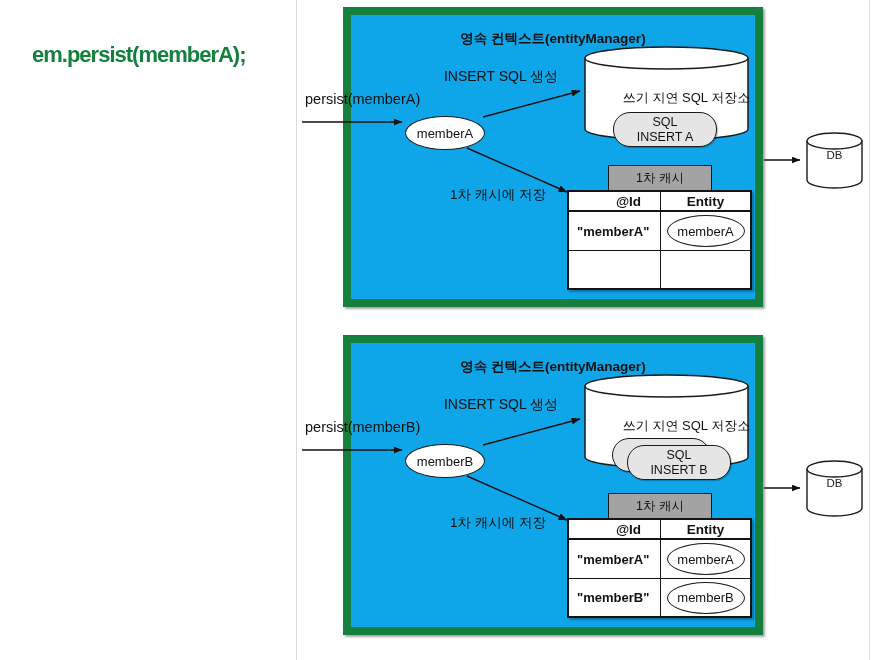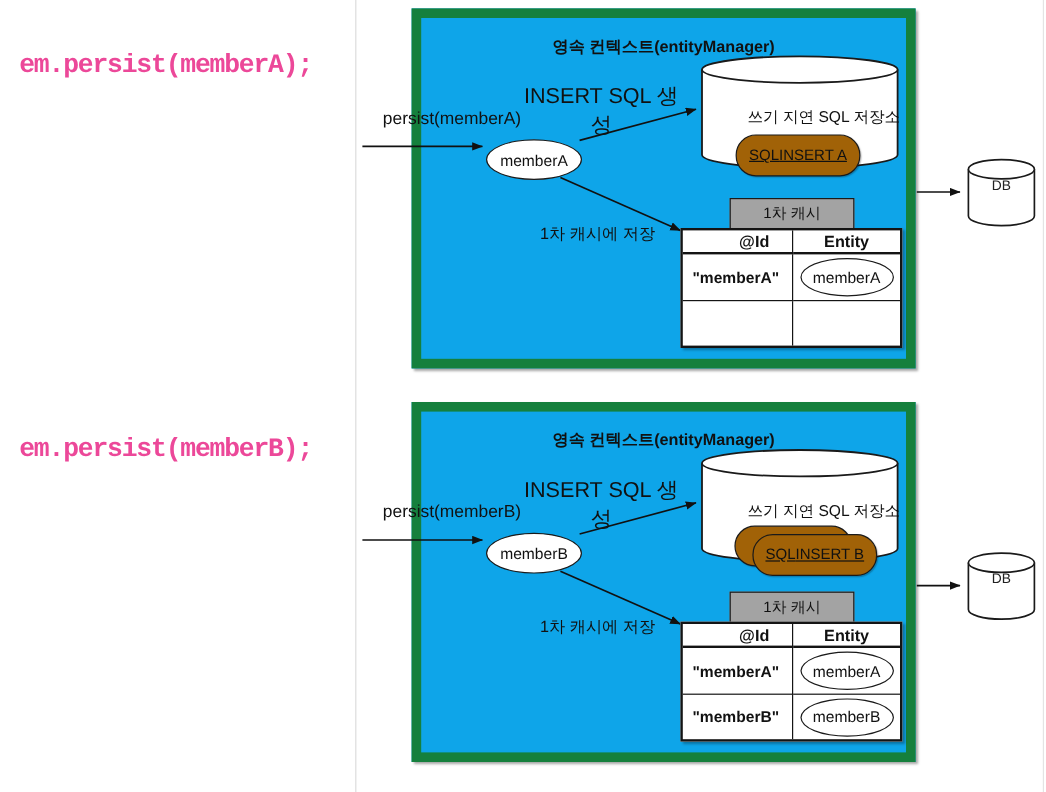--- a/index.html
+++ b/index.html
@@ -4,41 +4,41 @@
 <style>
   html,body{margin:0;padding:0;background:#fff;}
   .canvas{position:relative;width:872px;height:660px;background:#ffffff;overflow:hidden;
           font-family:"Liberation Sans",sans-serif;color:#111;}
   .slide-edge{position:absolute;top:0;width:1px;height:660px;background:#dcdcdc;}
   .edge-l{left:296px}.edge-r{left:869px;background:#e4e4e4}
 
   .diagram{position:absolute;left:0;width:872px;}
   .d0{top:0;height:328px}.d1{top:328px;height:332px}
 
-  .code{position:absolute;left:16px;font-family:Liberation Mono, monospace;
-        font-weight:bold;font-size:22px;letter-spacing:-1px;color:#ec4899;white-space:pre;}
+  .code{position:absolute;left:32px;font-family:Liberation Sans, sans-serif;
+        font-weight:bold;font-size:22px;letter-spacing:-1px;color:#15803d;white-space:pre;}
   .d0 .code{top:42px}.d1 .code{top:34px}
 
   .pc-box{position:absolute;left:343px;top:7px;width:420px;height:300px;background:#0ea5e9;
           border:8px solid #15803d;box-shadow:2px 2px 2px rgba(0,0,0,.35);box-sizing:border-box;}
   .pc-title{position:absolute;top:15px;left:0;width:100%;text-align:center;
             font-weight:bold;font-size:13.5px;}
 
   svg.flow{position:absolute;left:0;top:0;pointer-events:none;}
 
-  .persist-label{position:absolute;left:319px;top:91px;font-size:14.5px;}
+  .persist-label{position:absolute;left:305px;top:91px;font-size:14.5px;}
   .entity-ellipse{position:absolute;left:405px;top:116px;width:80px;height:34px;background:#fff;
                   border:1.4px solid #1a1a1a;border-radius:50%;display:flex;align-items:center;
                   justify-content:center;font-size:13px;box-sizing:border-box;}
-  .insert-label{position:absolute;left:436px;top:68px;width:130px;text-align:center;font-size:18px;}
+  .insert-label{position:absolute;left:436px;top:68px;width:130px;text-align:center;font-size:14px;}
   .storage-label{position:absolute;left:585px;top:89px;width:163px;text-align:center;font-size:13px;margin-left:20px;}
 
-  .sql-pill{position:absolute;background:#a16207;border:1.5px solid #1a1a1a;border-radius:17px;
-            display:flex;flex-direction:row;align-items:center;justify-content:center;
-            font-size:12.5px;line-height:1.18;box-sizing:border-box;box-shadow:1px 1px 1px rgba(0,0,0,.25);text-decoration:underline;}
+  .sql-pill{position:absolute;background:#e5e5e5;border:1.5px solid #1a1a1a;border-radius:17px;
+            display:flex;flex-direction:column;align-items:center;justify-content:center;
+            font-size:12.5px;line-height:1.18;box-sizing:border-box;box-shadow:1px 1px 1px rgba(0,0,0,.25);}
   .pill-a{left:613px;top:112px;width:104px;height:35px;}
   .pill-back{left:612px;top:110px;width:98px;height:34px;}
   .pill-front{left:627px;top:117px;width:104px;height:35px;}
 
   .cache-tab{position:absolute;left:608px;top:165px;width:104px;height:27px;background:#a3a3a3;
              border:1.5px solid #1a1a1a;box-sizing:border-box;display:flex;align-items:center;
              justify-content:center;font-size:12.5px;}
   .cache-table{position:absolute;left:567px;top:190px;width:185px;height:100px;background:#fff;
                border:2px solid #141414;box-sizing:border-box;display:grid;
                grid-template-columns:92px 1fr;grid-template-rows:20px 39px 1fr;
@@ -118,21 +118,20 @@
       <div class="td ent">
         <div class="cell-ellipse hide-if-empty" style="visibility: hidden;"></div>
       </div>
     </div>
 
     <div class="cache-save-label">1차 캐시에 저장</div>
     <div class="db-label">DB</div>
   </section>
 
   <section class="diagram d1">
-    <div class="code">em.persist(memberB);</div>
 
     <div class="pc-box">
       <div class="pc-title">영속 컨텍스트(entityManager)</div>
     </div>
 
     <svg class="flow" width="872" height="328" viewBox="0 0 872 328">
       <defs>
         <marker id="ah1" markerWidth="10" markerHeight="8" refX="8.5" refY="3.5" orient="auto" markerUnits="userSpaceOnUse">
           <path d="M0,0 L9,3.5 L0,7 Z" fill="#111"></path>
         </marker>

